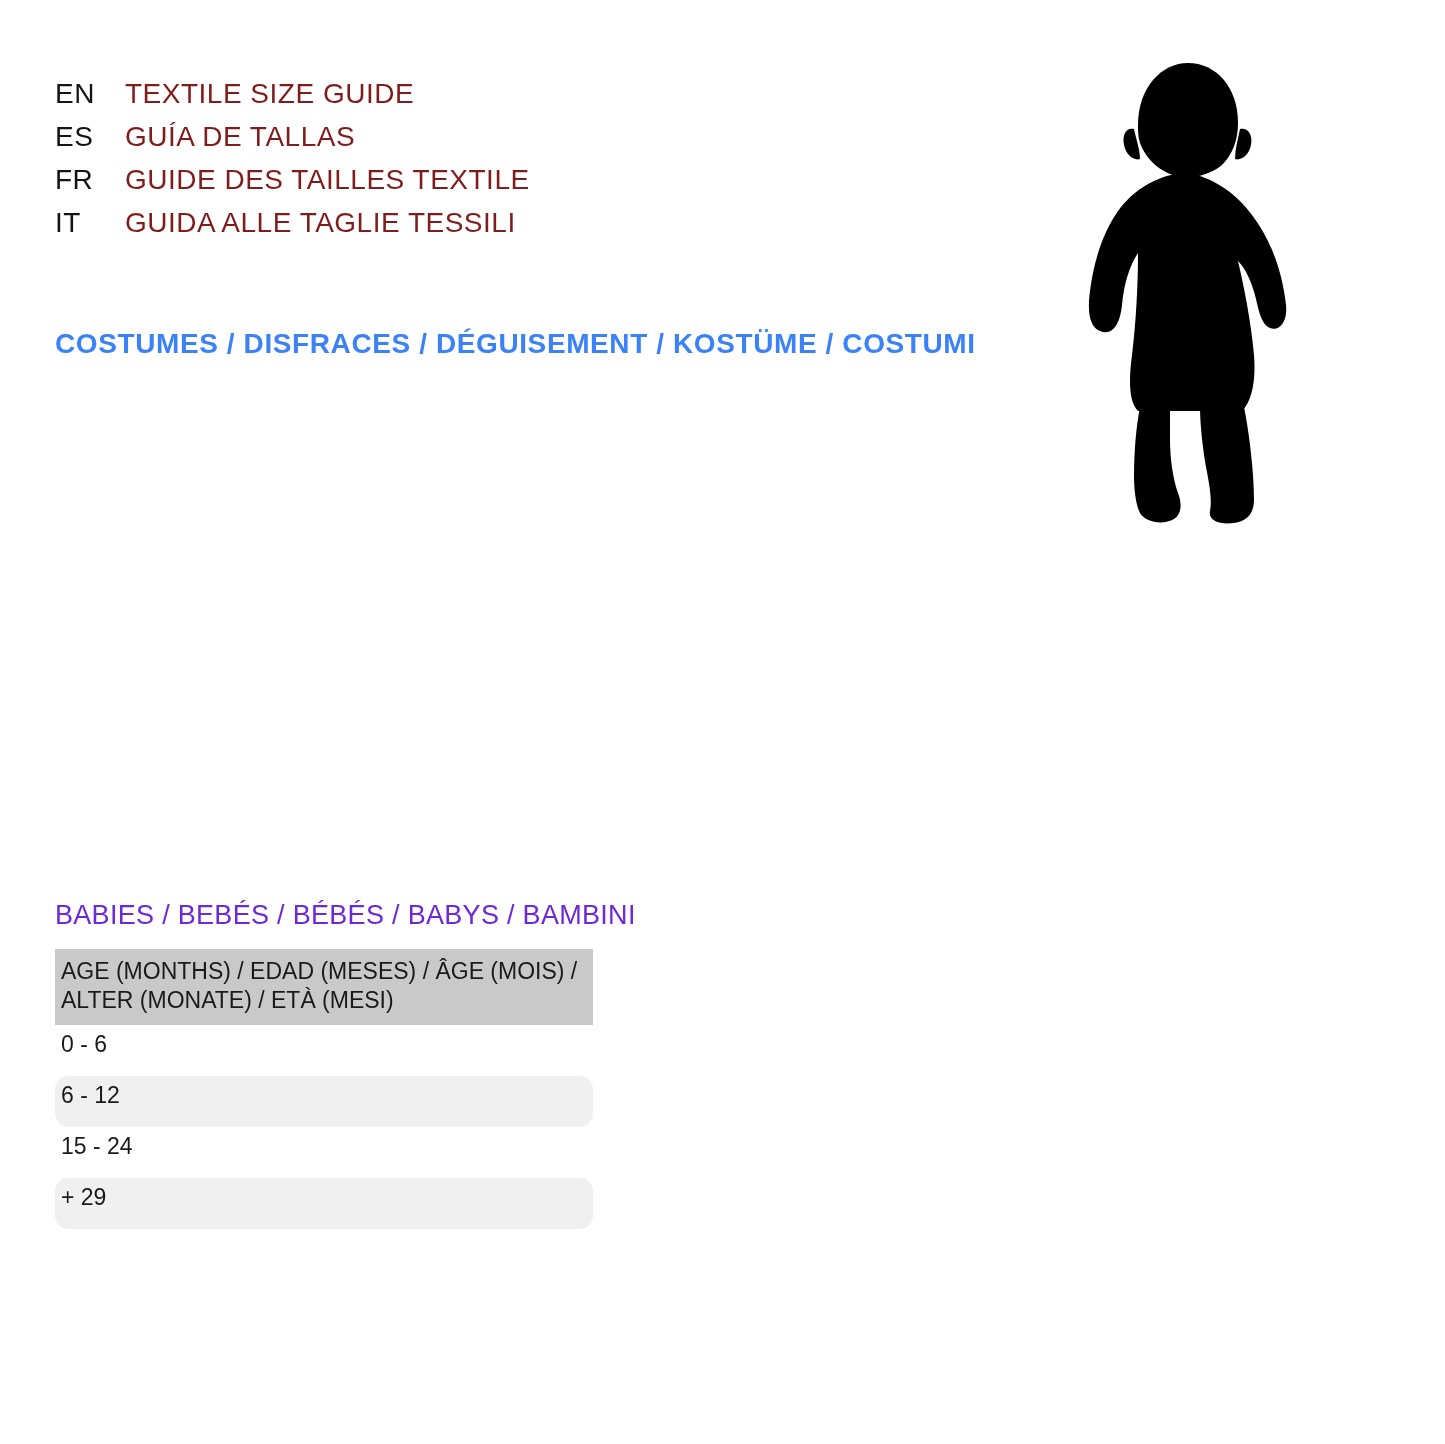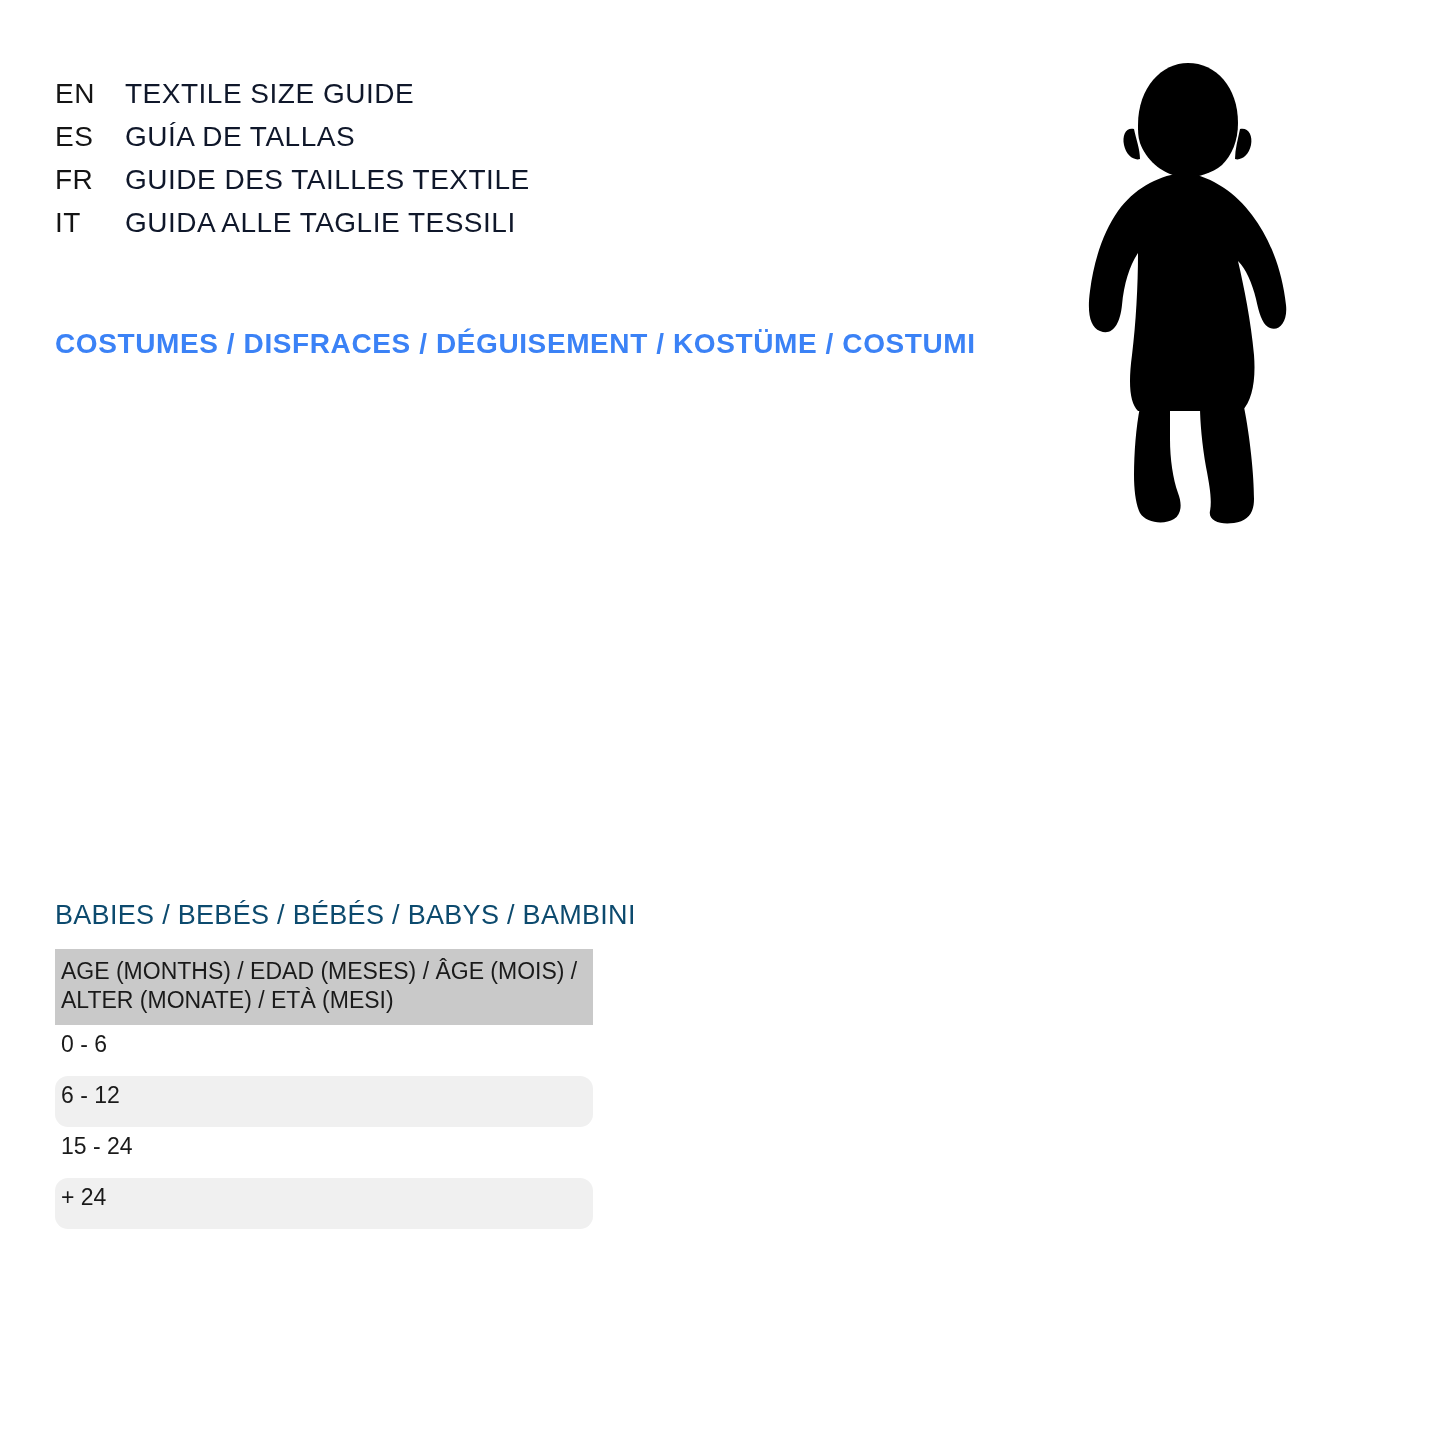--- a/index.html
+++ b/index.html
@@ -29,21 +29,21 @@
   }
   .lang-code {
     width: 70px;
     font-size: 28px;
     letter-spacing: 0.5px;
     color: #141414;
   }
   .lang-text {
     font-size: 28px;
     letter-spacing: 0.5px;
-    color: #0f172a;
+    color: #7f1d1d;
     white-space: nowrap;
   }
 
   
   .category-line {
     position: absolute;
     left: 55px;
     top: 328px;
     font-size: 28px;
     font-weight: bold;
@@ -69,21 +69,21 @@
   
   .table-section {
     position: absolute;
     left: 55px;
     top: 900px;
     width: 540px;
   }
   .table-title {
     font-size: 27px;
     letter-spacing: 0.3px;
-    color: #0c4a6e;
+    color: #6d28d9;
     margin-bottom: 18px;
     white-space: nowrap;
   }
   table.size-table {
     border-collapse: collapse;
     width: 538px;
     table-layout: fixed;
   }
   table.size-table th {
     background: #c9c9c9;
@@ -187,17 +187,17 @@
       <tr class="odd">
         <td>0 - 6</td>
       </tr>
       <tr class="even">
         <td>6 - 12</td>
       </tr>
       <tr class="odd">
         <td>15 - 24</td>
       </tr>
       <tr class="even">
-        <td>+ 24</td>
+        <td>+ 29</td>
       </tr>
     </tbody>
   </table>
 </div>
 
 </body></html>

